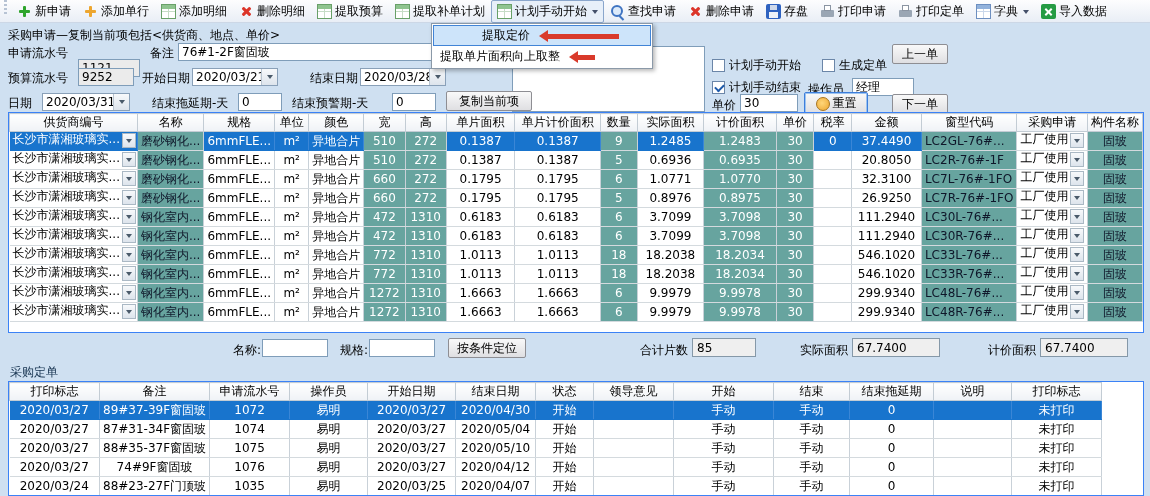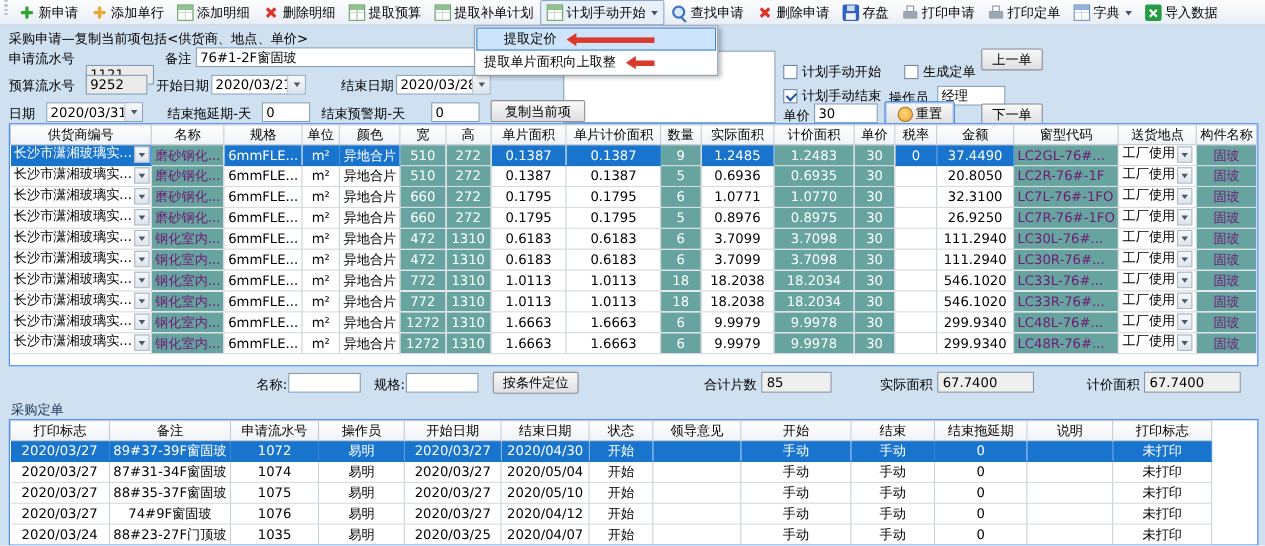--- a/index.html
+++ b/index.html
@@ -74,21 +74,21 @@
   .cbx.on::before{content:"";position:absolute;left:2px;top:2px;width:7px;height:4px;
                   border-left:2px solid #1e5aaa;border-bottom:2px solid #1e5aaa;transform:rotate(-45deg)}
   .optrow{position:absolute;display:flex;align-items:center;gap:4px;white-space:nowrap}
   
   .twrap{position:absolute;background:#fff;border:1px solid #3b82f6;box-sizing:border-box;overflow:hidden}
   table.grid{border-collapse:collapse;table-layout:fixed;font:12px "DejaVu Sans","Liberation Sans",sans-serif}
   table.grid th{background:linear-gradient(#ffffff,#eff2f6);border:1px solid #c3ccd4;font-weight:normal;
                 height:15px;padding:0 2px;white-space:nowrap;overflow:hidden}
   table.grid td{height:19px;padding:0 3px;white-space:nowrap;overflow:hidden;
                 border-right:1px solid #c9d1d8;border-bottom:1px solid #d4dade;box-sizing:border-box}
-  td.c-tealD{background:#67a49f;color:#701a75;border-right-color:#579490;border-bottom-color:#7cb2ad}
+  td.c-tealD{background:#67a49f;color:#0f172a;border-right-color:#579490;border-bottom-color:#7cb2ad}
   td.c-tealL{background:#67a49f;color:#fff;border-right-color:#579490;border-bottom-color:#7cb2ad}
   td.c-combo{background:#fff}
   tr.sel td.c-plain{background:#1874cd;color:#fff;border-right-color:#3a86d6;border-bottom-color:#1874cd}
   .al{text-align:left}.ac{text-align:center}
   .cellflex{display:flex;align-items:flex-end;height:14px}
   .cellchev{width:14px;height:15px;background:linear-gradient(#f7f9fb,#dde4ec);border:1px solid #aab8c4;
             display:flex;align-items:center;justify-content:center;box-sizing:border-box;flex:none;margin-left:2px}
   .sect{position:absolute;white-space:nowrap;color:#15324f}
 </style>
 </head>
@@ -241,21 +241,21 @@
             <th>高</th>
             <th>单片面积</th>
             <th>单片计价面积</th>
             <th>数量</th>
             <th>实际面积</th>
             <th>计价面积</th>
             <th>单价</th>
             <th>税率</th>
             <th>金额</th>
             <th>窗型代码</th>
-            <th>送货地点</th>
+            <th>采购申请</th>
             <th>构件名称</th>
           </tr>
         </thead>
         <tbody>
           <tr class="sel">
             <td class="c-plain al" style="padding: 0px 1px 0px 3px;">
               <span class="cellflex">
                 <span class="ctext">长沙市潇湘玻璃实...</span>
                 <span class="cellchev">
                   <span class="tri"></span>
@@ -718,21 +718,21 @@
             <td class="c-plain ac">手动</td>
             <td class="c-plain ac">0</td>
             <td class="c-plain ac"></td>
             <td class="c-plain ac">未打印</td>
           </tr>
         </tbody>
       </table>
   </div>
 
   <div class="menu" id="menuBox">
-      <div class="mitem hl" style="padding-left: 24px;">
+      <div class="mitem hl" style="padding-left: 48px;">
         <span class="mlbl">提取定价</span>
         <span class="rarrow long"></span>
       </div>
       <div class="mitem" style="padding-left: 6px;">
         <span class="mlbl">提取单片面积向上取整</span>
         <span class="rarrow short"></span>
       </div>
     </div>
 </div>
 

